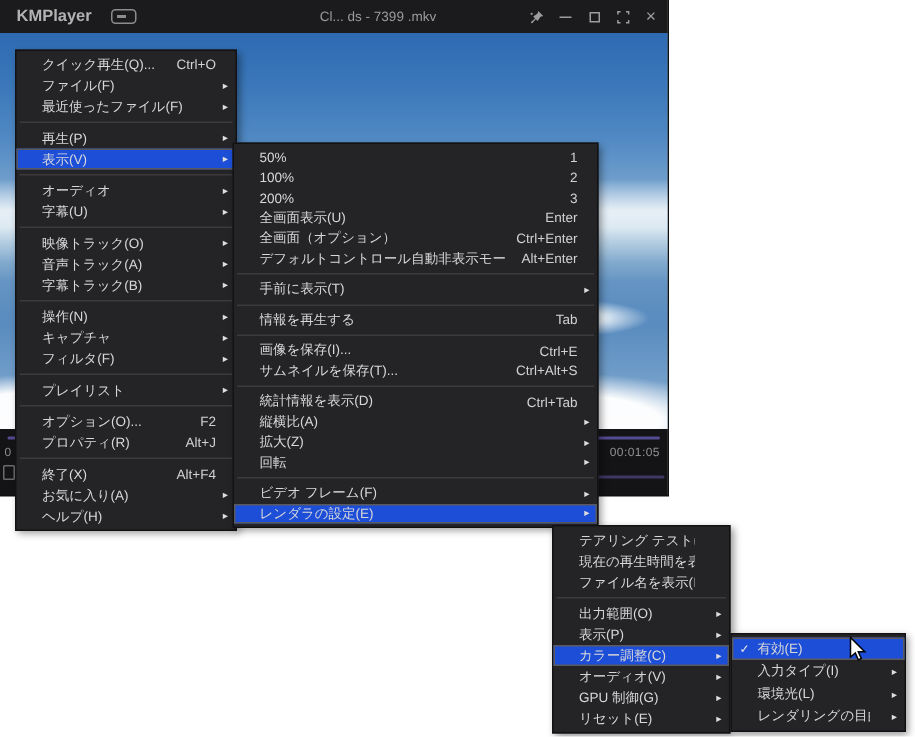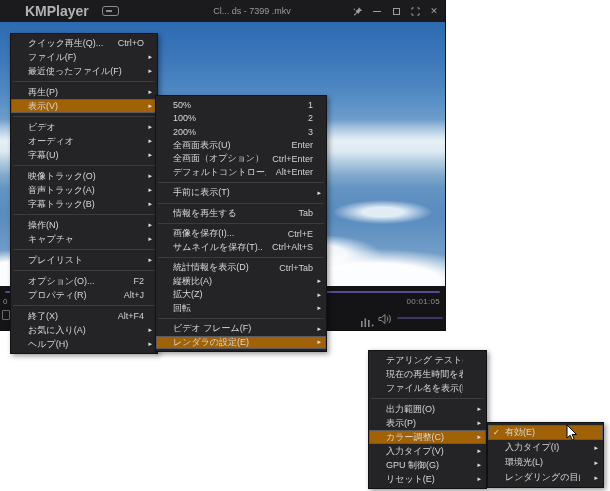--- a/index.html
+++ b/index.html
@@ -5,21 +5,21 @@
   * { margin:0; padding:0; box-sizing:border-box; }
   html,body { width:610px; height:491px; background:#ffffff; overflow:hidden;
               font-family:"Liberation Sans","DejaVu Sans",sans-serif; }
   #stage { position:relative; width:610px; height:491px; }
 
   
   #window { position:absolute; left:0; top:0; width:445px; height:330px;
             background:#000; outline:1px solid #101010; z-index:1; }
   #titlebar { position:absolute; left:0; top:0; width:445px; height:22px;
               background:#1b1b1d; display:flex; align-items:center; }
-  .app-name { color:#b2b2b2; font-size:14px; font-weight:bold; margin-left:25px; z-index:2; }
+  .app-name { color:#b2b2b2; font-size:11px; font-weight:bold; margin-left:11px; z-index:2; }
   .logo-icon { margin-left:13px; width:17px; height:10px; border:1px solid #8c8c8c;
                border-radius:3px; position:relative; z-index:2; }
   .logo-icon::after { content:""; position:absolute; left:3px; top:3px; width:6px;
                       height:2px; background:#8c8c8c; }
   .win-title { position:absolute; left:0; top:0; width:504px; height:22px; line-height:22px;
                text-align:center; color:#9b9b9b; font-size:9px; }
   .tb-icons { position:absolute; right:6px; top:0; height:22px; display:flex;
               align-items:center; gap:9px; z-index:2; }
   .tb-btn { color:#9d9d9d; font-size:9px; width:10px; height:12px; display:flex;
             align-items:center; justify-content:center; cursor:default; }
@@ -62,25 +62,25 @@
   
   .menu { position:absolute; background:#242427; border:1px solid #121214;
           box-shadow:2px 2px 5px rgba(0,0,0,.4); padding:2px 0;
           font-size:9px; color:#d8d8d8; }
   .mi { position:relative; display:flex; align-items:center; height:var(--rh,14px);
         padding:0 5px 0 17px; white-space:nowrap; overflow:hidden; }
   .mi .lbl { flex:0 1 auto; overflow:hidden; }
   .mi .sc  { margin-left:auto; padding-left:10px; color:#d2d2d2;text-align:right; }
   .mi .arr { width:8px; text-align:right; font-size:7px; color:#dedede; flex:0 0 auto; }
   .mi .chk { position:absolute; left:5px; font-size:8px; color:#e8e8e8; }
-  .mi.hl { background:#a16207; outline:1px solid #5a5a5e; outline-offset:-1px;justify-content:space-between; }
+  .mi.hl { background:#1d4ed8; outline:1px solid #5a5a5e; outline-offset:-1px;justify-content:space-between; }
   .sep { height:1px; background:#3b3b3e; margin:3px 2px; }
 
   #menu1 { left:10px;  top:33px;  width:148px; --rh:14px;   z-index:10; }
-  #menu2 { left:155px; top:95px;  width:172px; --rh:13.5px; z-index:11; }
+  #menu2 { left:155px; top:95px;  width:244px; --rh:13.5px; z-index:11; }
   #menu3 { left:368px; top:350px; width:119px; --rh:14px;   z-index:12; }
   #menu4 { left:487px; top:422px; width:117px; --rh:15px;   z-index:13; }
 
   #cursor { position:absolute; left:566px; top:424px; z-index:30; }
 </style>
 </head>
 <body>
 
 <div id="stage">
 
@@ -159,25 +159,20 @@
         <span class="sc"></span>
         <span class="arr">▸</span>
       </div>
       <div class="mi hl">
         <span class="lbl">表示(V)</span>
         <span class="sc"></span>
         <span class="arr">▸</span>
       </div>
       <div class="sep"></div>
       <div class="mi">
-        <span class="lbl">ビデオ</span>
-        <span class="sc"></span>
-        <span class="arr">▸</span>
-      </div>
-      <div class="mi">
         <span class="lbl">オーディオ</span>
         <span class="sc"></span>
         <span class="arr">▸</span>
       </div>
       <div class="mi">
         <span class="lbl">字幕(U)</span>
         <span class="sc"></span>
         <span class="arr">▸</span>
       </div>
       <div class="sep"></div>
@@ -197,20 +192,25 @@
         <span class="arr">▸</span>
       </div>
       <div class="sep"></div>
       <div class="mi">
         <span class="lbl">操作(N)</span>
         <span class="sc"></span>
         <span class="arr">▸</span>
       </div>
       <div class="mi">
         <span class="lbl">キャプチャ</span>
+        <span class="sc"></span>
+        <span class="arr">▸</span>
+      </div>
+      <div class="mi">
+        <span class="lbl">フィルタ(F)</span>
         <span class="sc"></span>
         <span class="arr">▸</span>
       </div>
       <div class="sep"></div>
       <div class="mi">
         <span class="lbl">プレイリスト</span>
         <span class="sc"></span>
         <span class="arr">▸</span>
       </div>
       <div class="sep"></div>
@@ -354,21 +354,21 @@
         <span class="lbl">表示(P)</span>
         <span class="sc"></span>
         <span class="arr">▸</span>
       </div>
       <div class="mi hl">
         <span class="lbl">カラー調整(C)</span>
         <span class="sc"></span>
         <span class="arr">▸</span>
       </div>
       <div class="mi">
-        <span class="lbl">入力タイプ(V)</span>
+        <span class="lbl">オーディオ(V)</span>
         <span class="sc"></span>
         <span class="arr">▸</span>
       </div>
       <div class="mi">
         <span class="lbl">GPU 制御(G)</span>
         <span class="sc"></span>
         <span class="arr">▸</span>
       </div>
       <div class="mi">
         <span class="lbl">リセット(E)</span>

